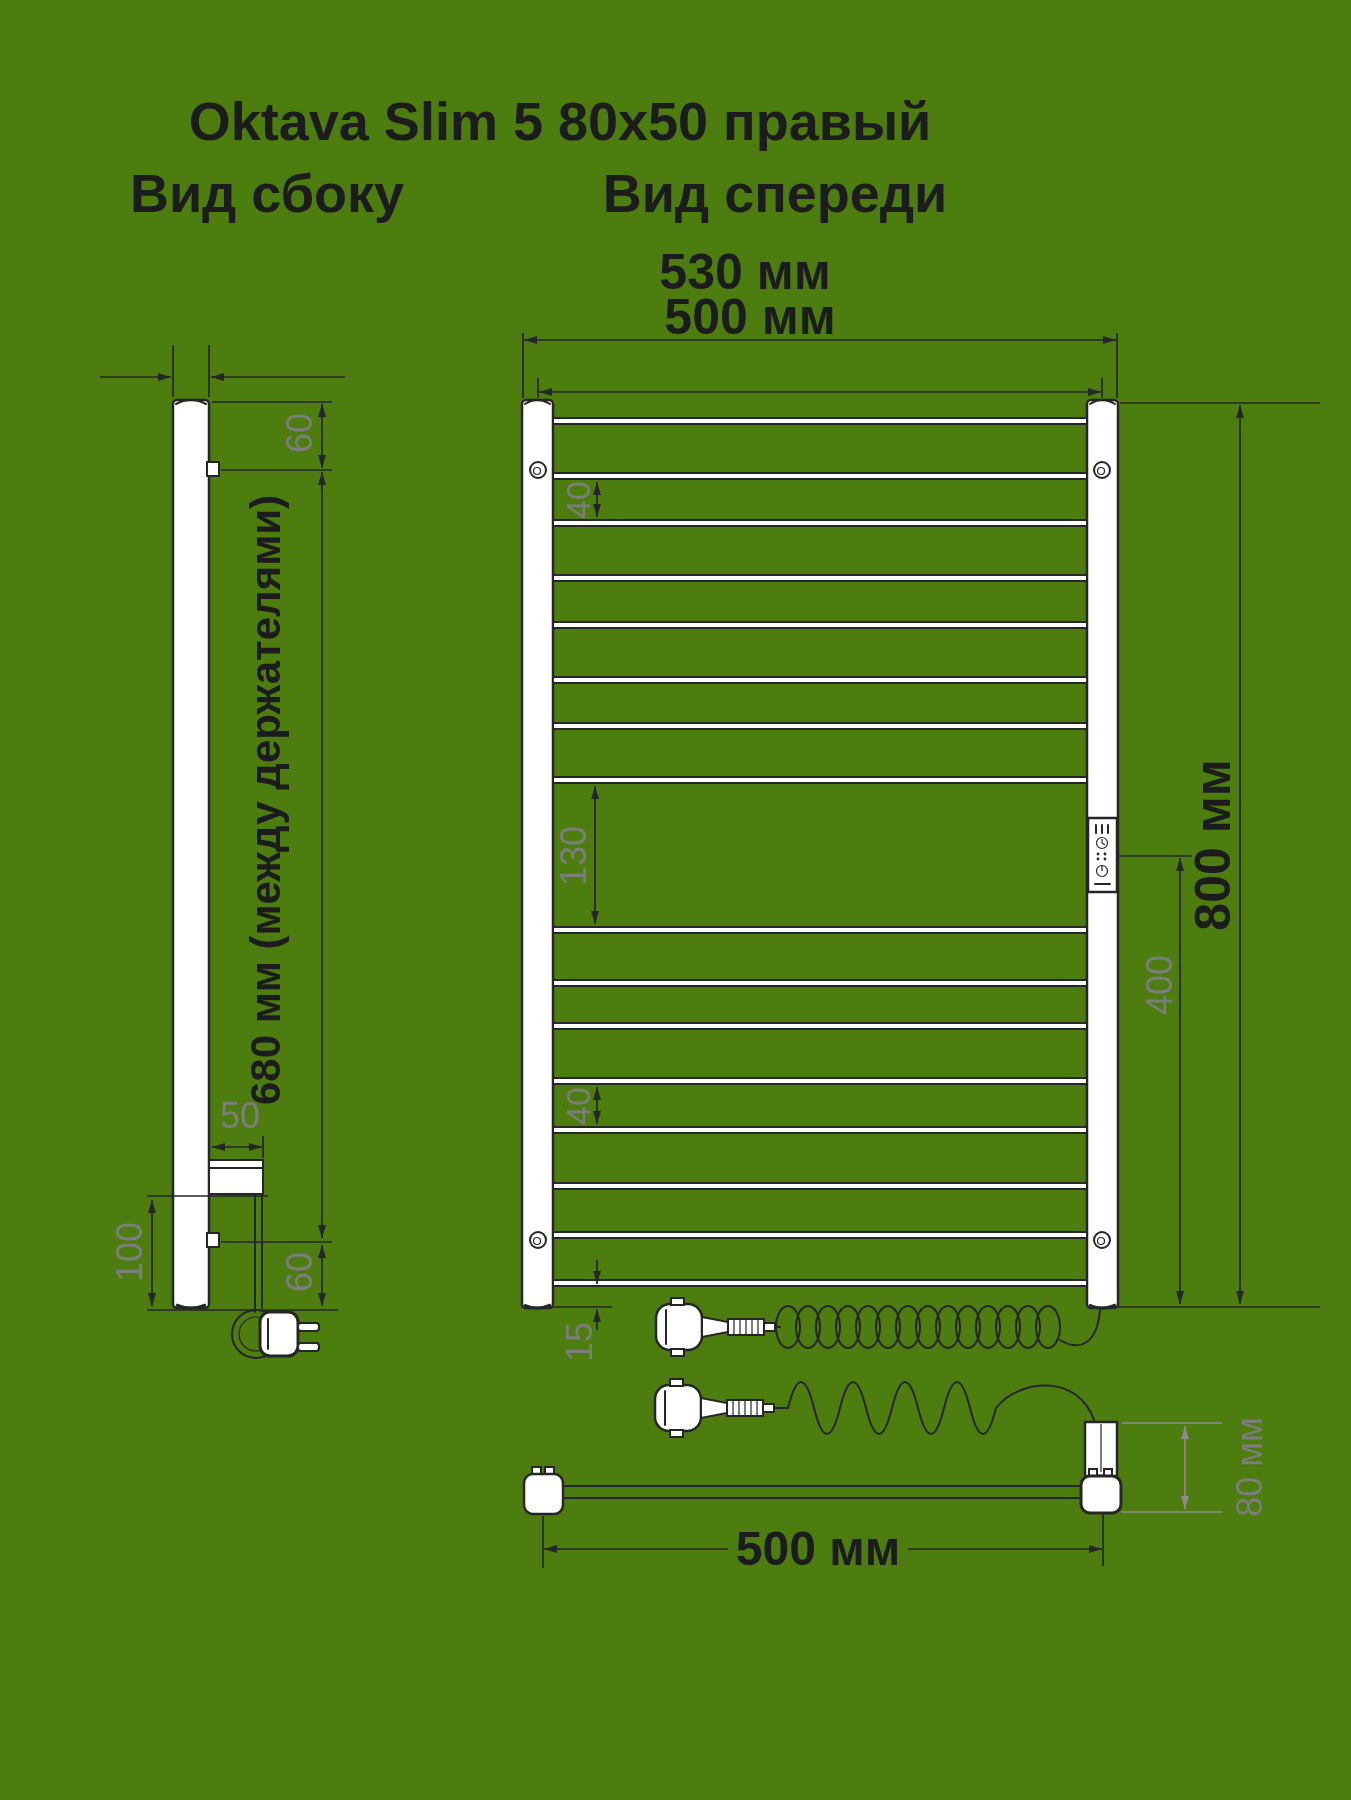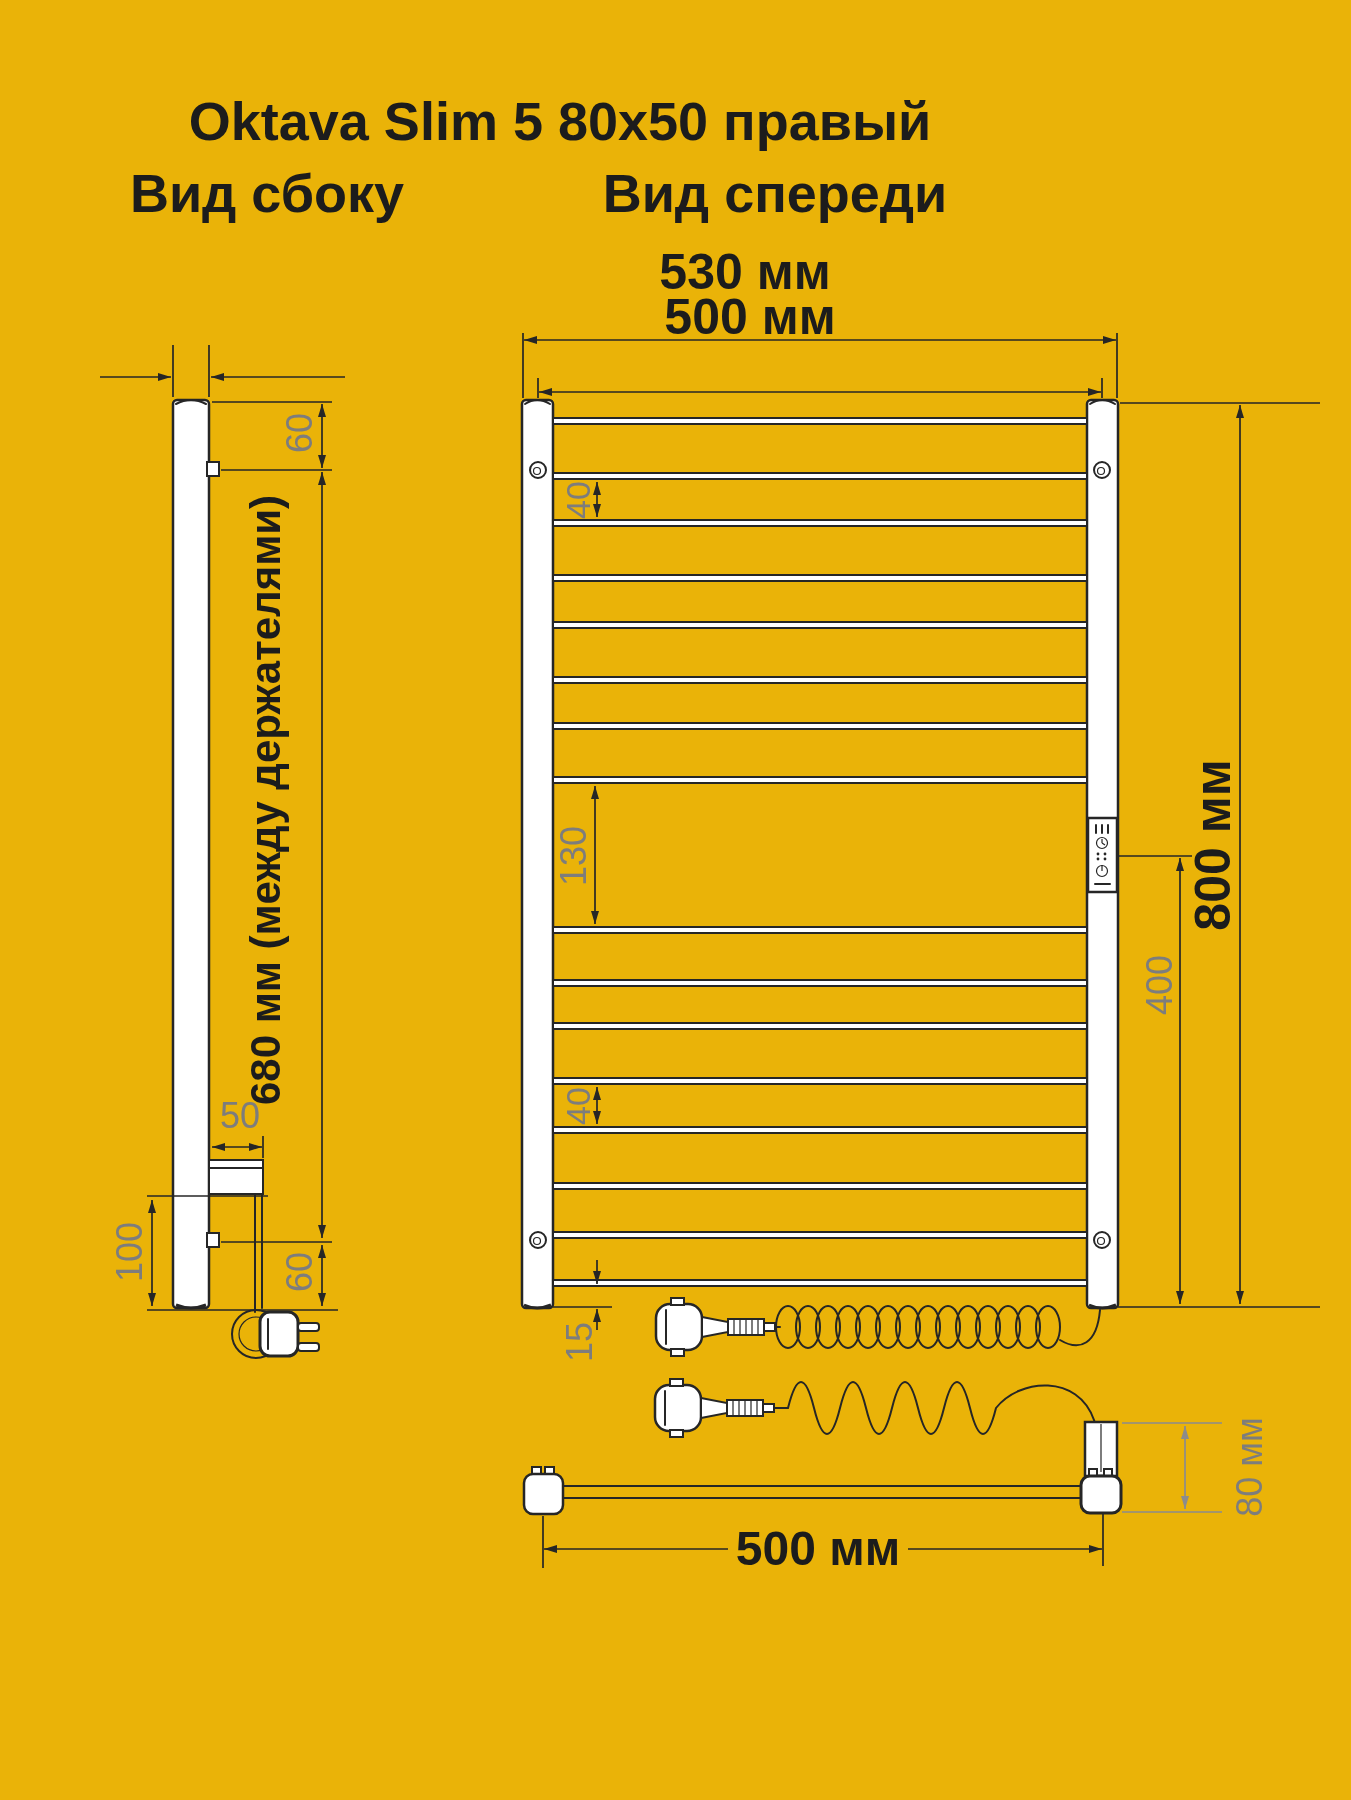--- a/index.html
+++ b/index.html
@@ -1,17 +1,17 @@
 <!DOCTYPE html>
 <html><head>
 <meta charset="utf-8">
 <style>
   html,body{margin:0;padding:0;background:#fff;}
   body{width:1351px;height:1800px;position:relative;font-family:"Liberation Sans",sans-serif;}
-  .page{position:absolute;inset:0;background:#eab308;outline:1px solid #d9d9d9;}
+  .page{position:absolute;inset:0;background:#4d7c0f;outline:1px solid #d9d9d9;}
   svg{position:absolute;left:0;top:0;}
   svg text{font-family:"Liberation Sans",sans-serif;fill:#1c1c1c;}
   .t-title{font-size:54px;font-weight:700;}
   .t-sub{font-size:54px;font-weight:700;}
   .d-big{font-size:50px;font-weight:700;}
   .d-mid{font-size:48px;font-weight:700;}
   .d-680{font-size:42px;font-weight:700;}
   .d-gray{font-size:36px;fill:#7d7d7d;font-weight:400;}
   .d-gray34{font-size:34px;fill:#7d7d7d;font-weight:400;}
   .ln{stroke:#262626;stroke-width:2;fill:none;stroke-linecap:round;}

